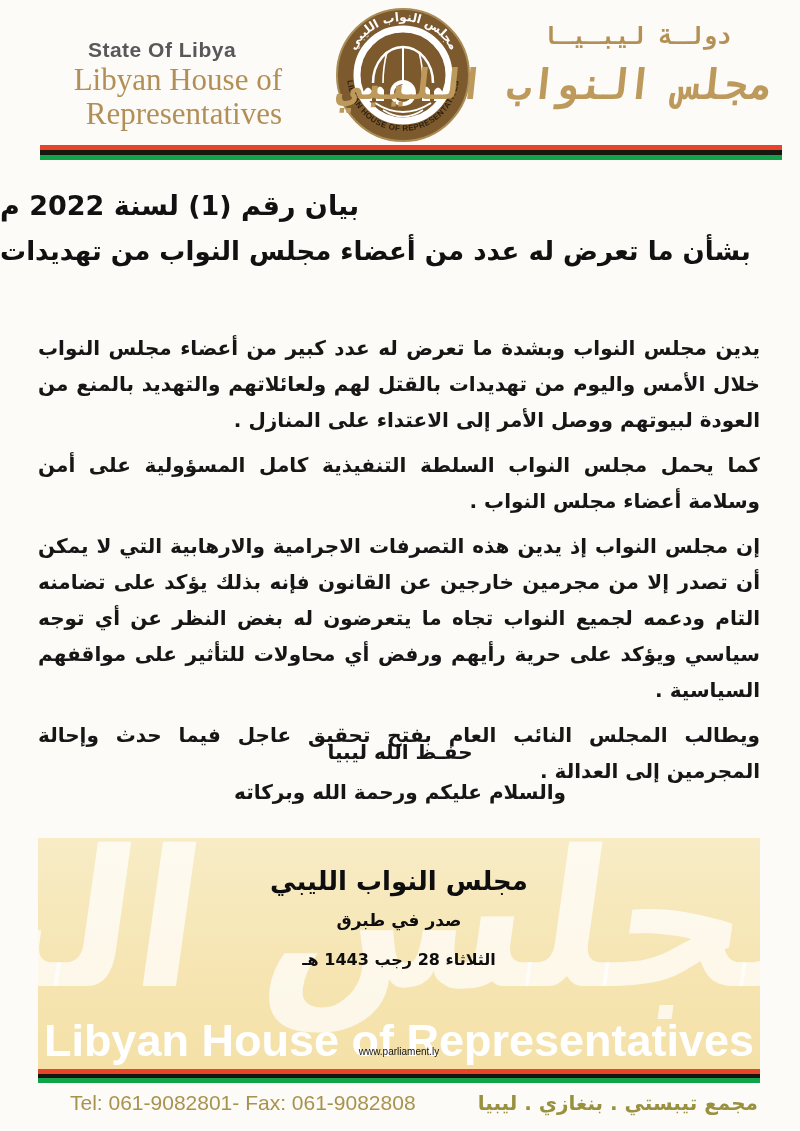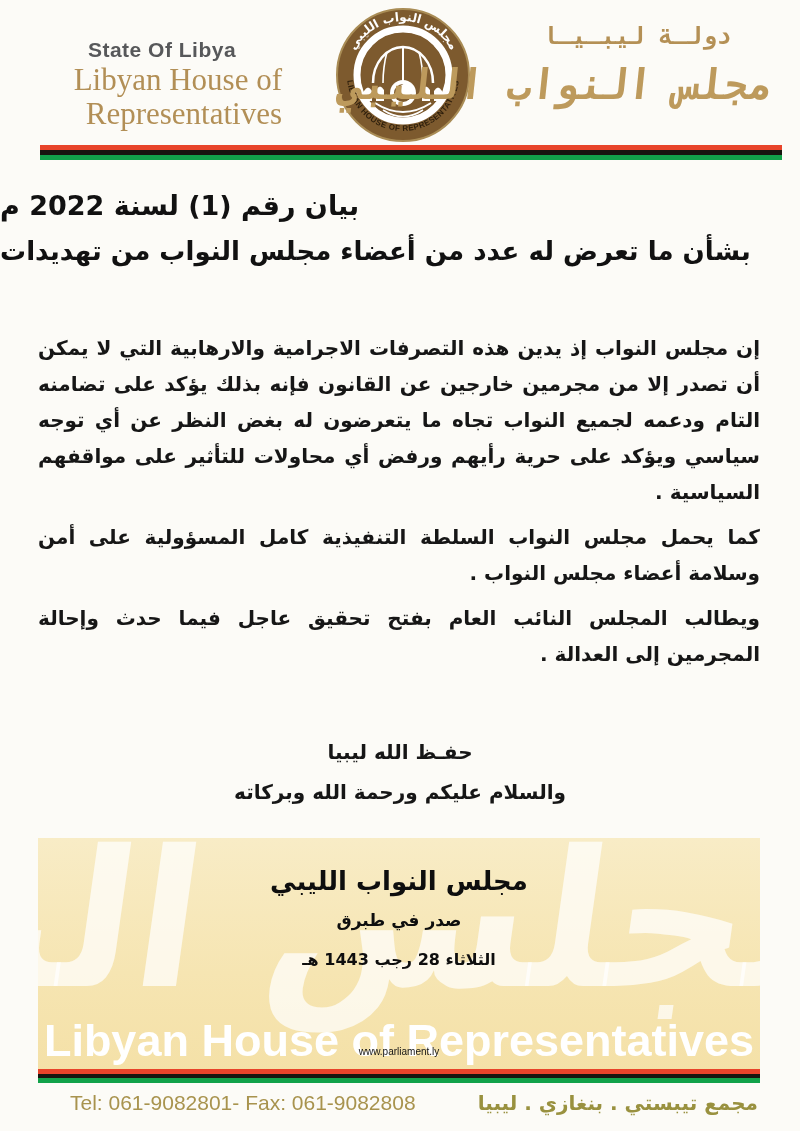--- a/index.html
+++ b/index.html
@@ -129,22 +129,23 @@
     <div class="b" style="background:#17160f"></div>
     <div class="g" style="background:#12a24a"></div>
   </div>
 
   <div class="title">
     <div class="t1">بيان رقم (1) لسنة 2022 م</div>
     <div class="t2">بشأن ما تعرض له عدد من أعضاء مجلس النواب من تهديدات</div>
   </div>
 
   <div class="body-text">
+    <p>يدين مجلس النواب وبشدة ما تعرض له عدد كبير من أعضاء مجلس النواب خلال الأمس واليوم من تهديدات بالقتل لهم ولعائلاتهم والتهديد بالمنع من العودة لبيوتهم ووصل الأمر إلى الاعتداء على المنازل .</p>
+    <p>كما يحمل مجلس النواب السلطة التنفيذية كامل المسؤولية على أمن وسلامة أعضاء مجلس النواب .</p>
     <p>إن مجلس النواب إذ يدين هذه التصرفات الاجرامية والارهابية التي لا يمكن أن تصدر إلا من مجرمين خارجين عن القانون فإنه بذلك يؤكد على تضامنه التام ودعمه لجميع النواب تجاه ما يتعرضون له بغض النظر عن أي توجه سياسي ويؤكد على حرية رأيهم ورفض أي محاولات للتأثير على مواقفهم السياسية .</p>
-    <p>كما يحمل مجلس النواب السلطة التنفيذية كامل المسؤولية على أمن وسلامة أعضاء مجلس النواب .</p>
     <p>ويطالب المجلس النائب العام بفتح تحقيق عاجل فيما حدث وإحالة المجرمين إلى العدالة .</p>
   </div>
 
   <div class="closing">
     <div>حفـظ الله ليبيا</div>
     <div>والسلام عليكم ورحمة الله وبركاته</div>
   </div>
 
   <div class="footer-box">
     <div class="watermark">مجلس النواب الليبي</div>

